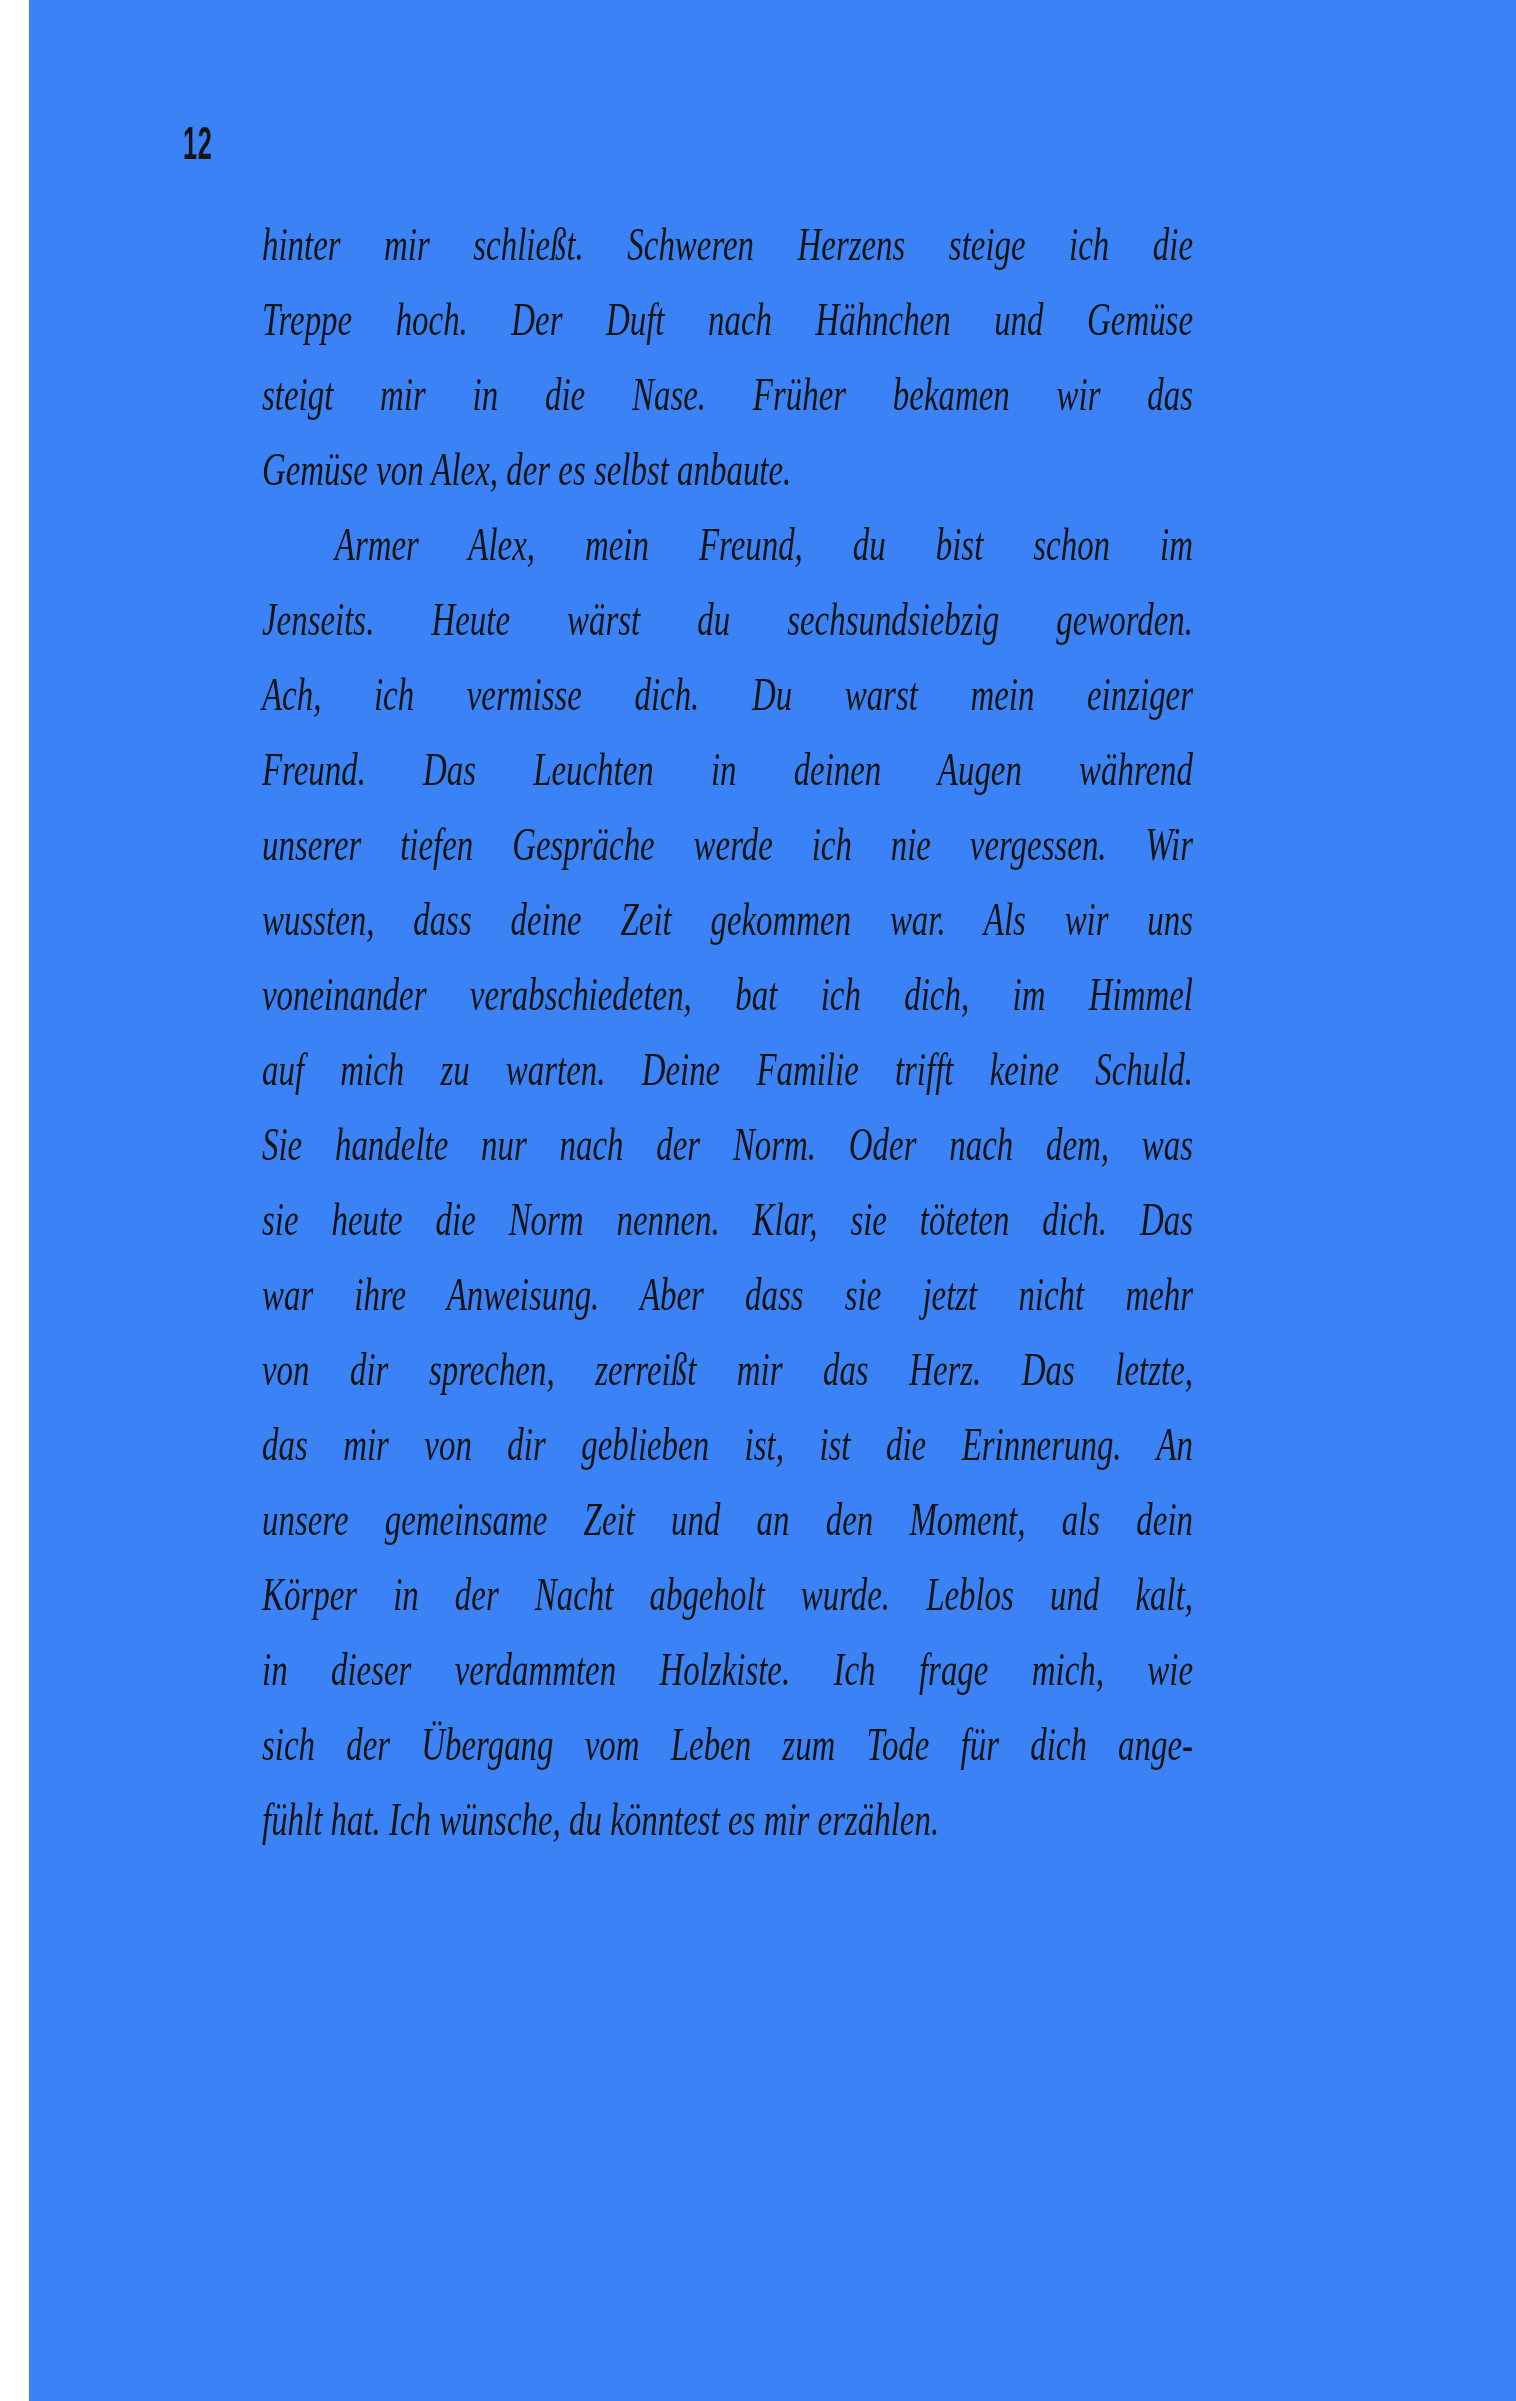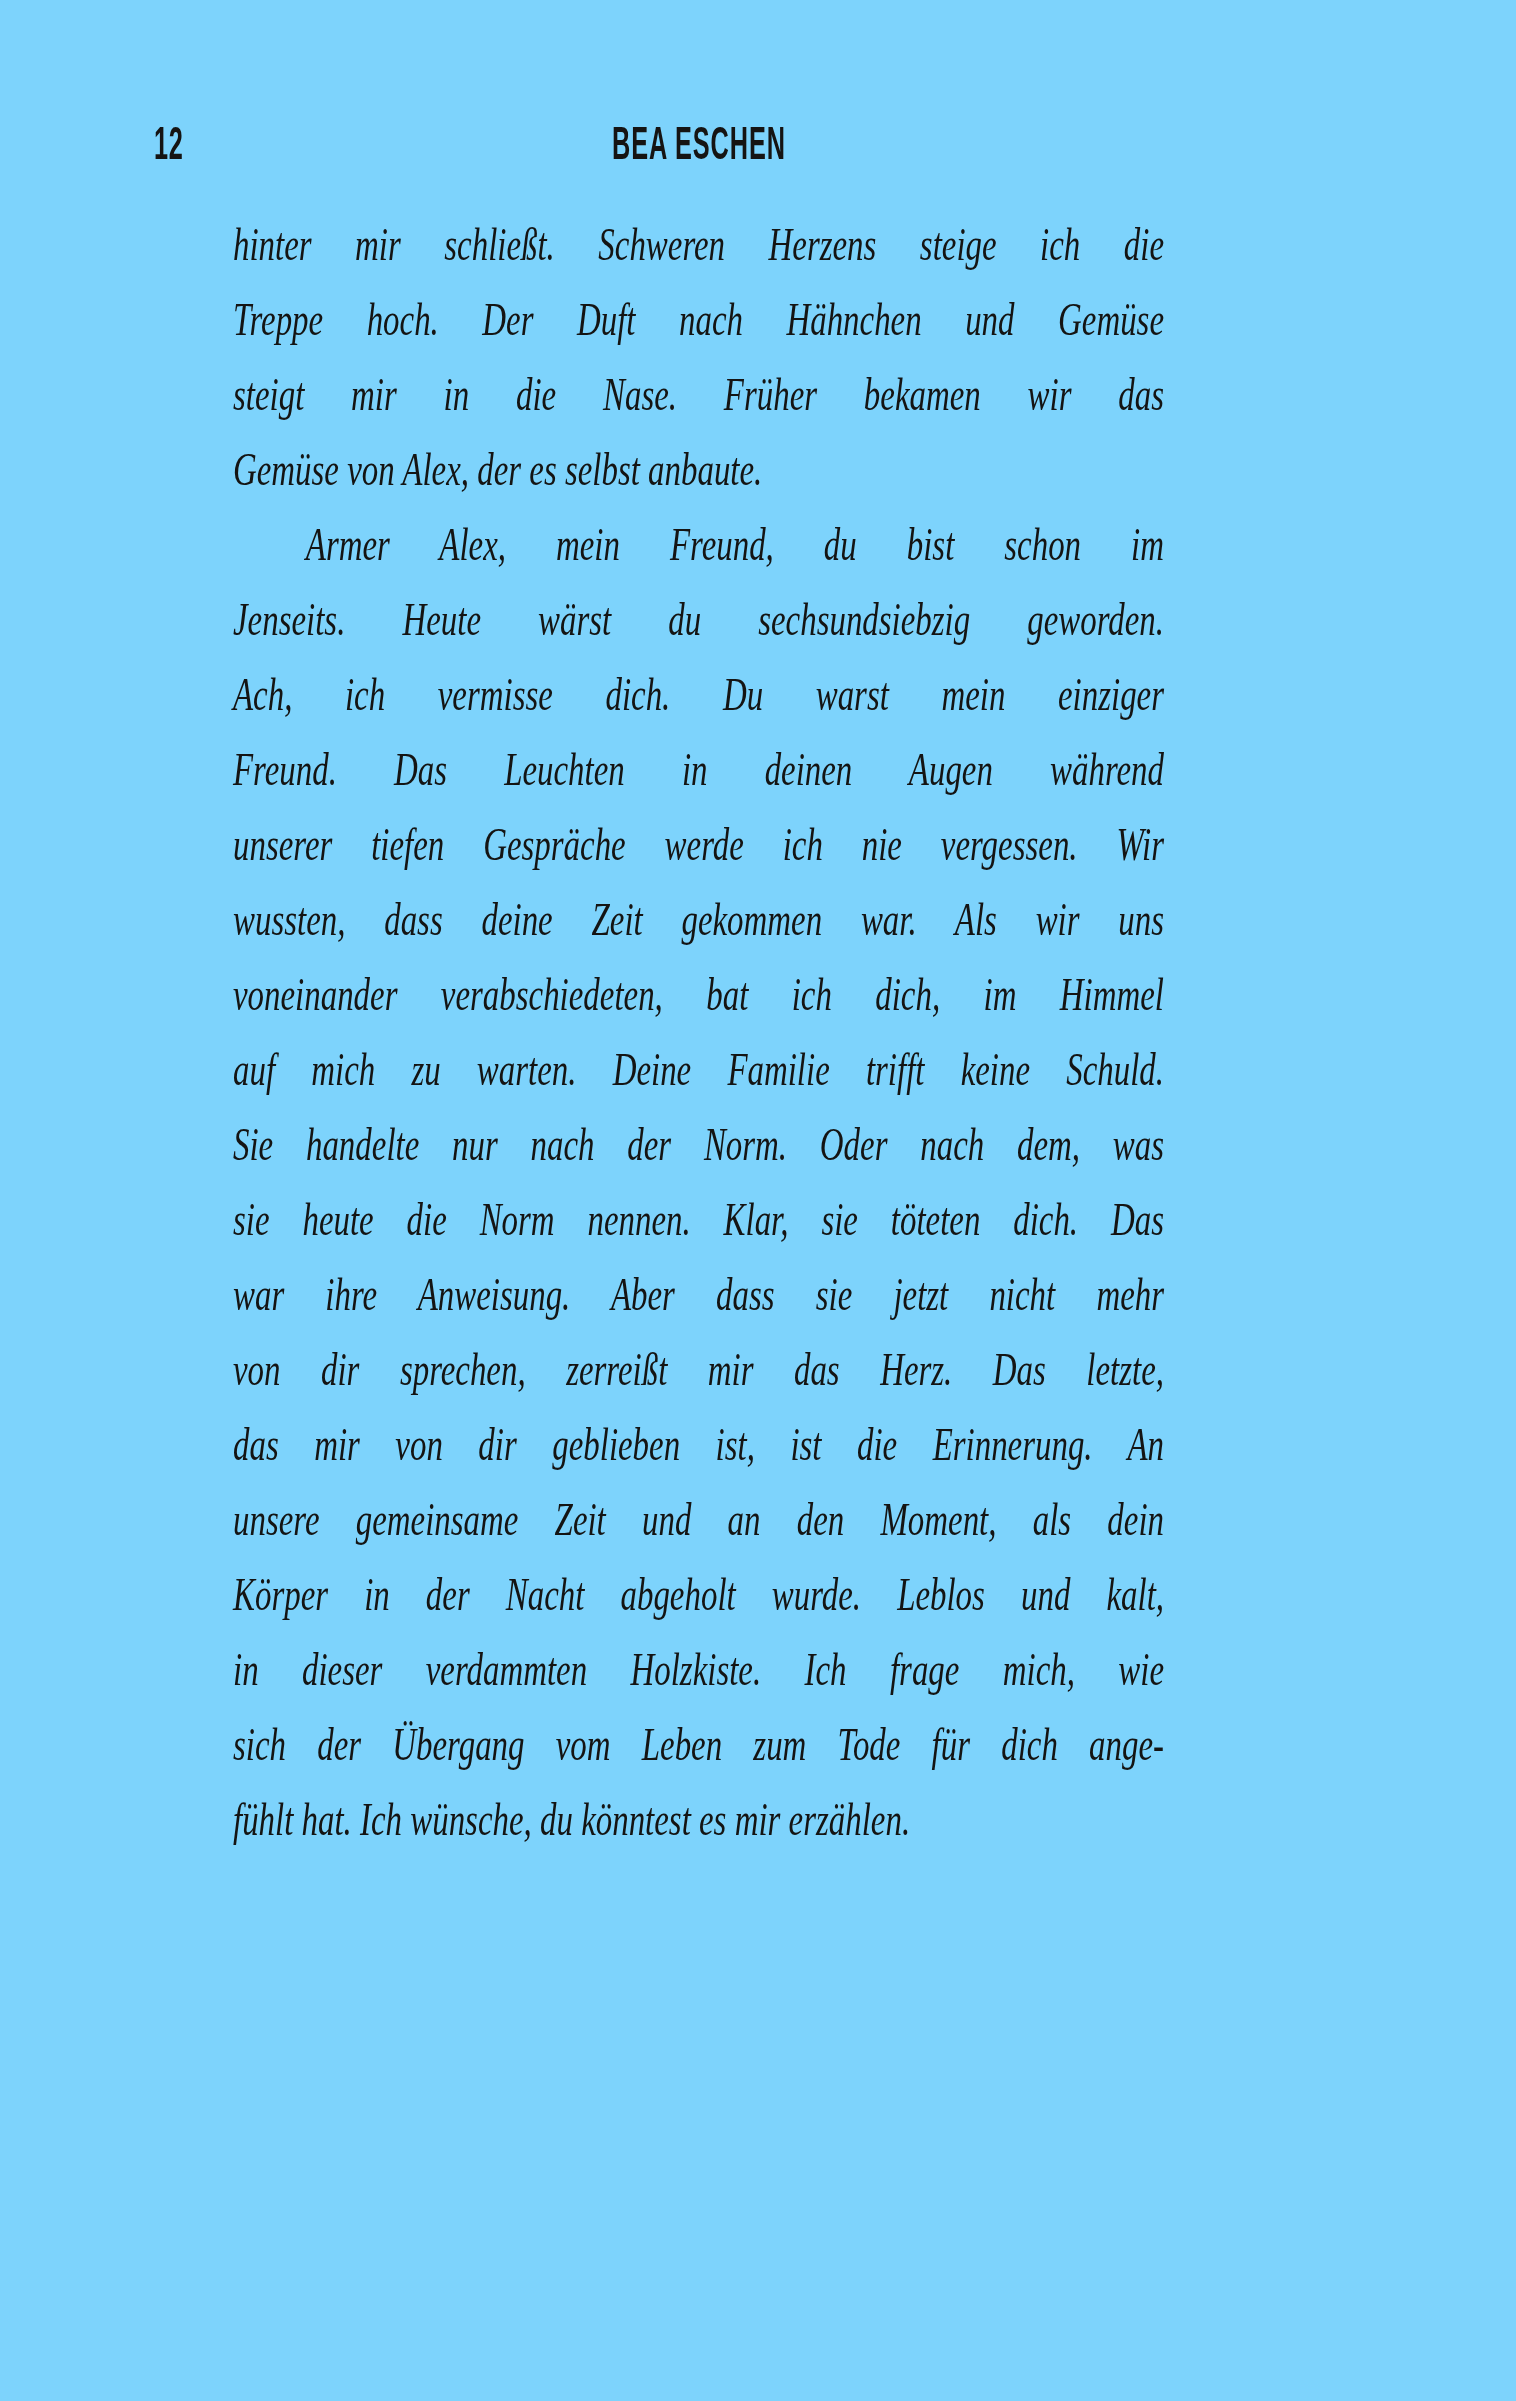--- a/index.html
+++ b/index.html
@@ -10,21 +10,22 @@
     width: 1517px;
     height: 2401px;
     background: #ffffff;
     position: relative;
     overflow: hidden;
     font-family: "Liberation Serif", "DejaVu Serif", serif;
   }
   .book-page {
     position: absolute;
     inset: 0;
-    background: #7dd3fc;
+    background: #3b82f6;
+    margin-left: 29px;
   }
   
   .page-num {
     position: absolute;
     left: 154px;
     top: 120px;
     font-family: "Liberation Sans", "DejaVu Sans", sans-serif;
     font-weight: 700;
     font-size: 46px;
     line-height: 46px;
@@ -87,23 +88,20 @@
 </style>
 </head>
 <body>
 
 <div class="book-page">
 
   <div class="page-num">
     <span class="squeeze">12</span>
   </div>
 
-  <div class="running-header">
-    <span class="squeeze">BEA ESCHEN</span>
-  </div>
 
   <div class="text-block">
       <div class="line justify">hinter mir schließt. Schweren Herzens steige ich die</div>
       <div class="line justify">Treppe hoch. Der Duft nach Hähnchen und Gemüse</div>
       <div class="line justify">steigt mir in die Nase. Früher bekamen wir das</div>
       <div class="line last">Gemüse von Alex, der es selbst anbaute.</div>
       <div class="line justify indent">Armer Alex, mein Freund, du bist schon im</div>
       <div class="line justify">Jenseits. Heute wärst du sechsundsiebzig geworden.</div>
       <div class="line justify">Ach, ich vermisse dich. Du warst mein einziger</div>
       <div class="line justify">Freund. Das Leuchten in deinen Augen während</div>

